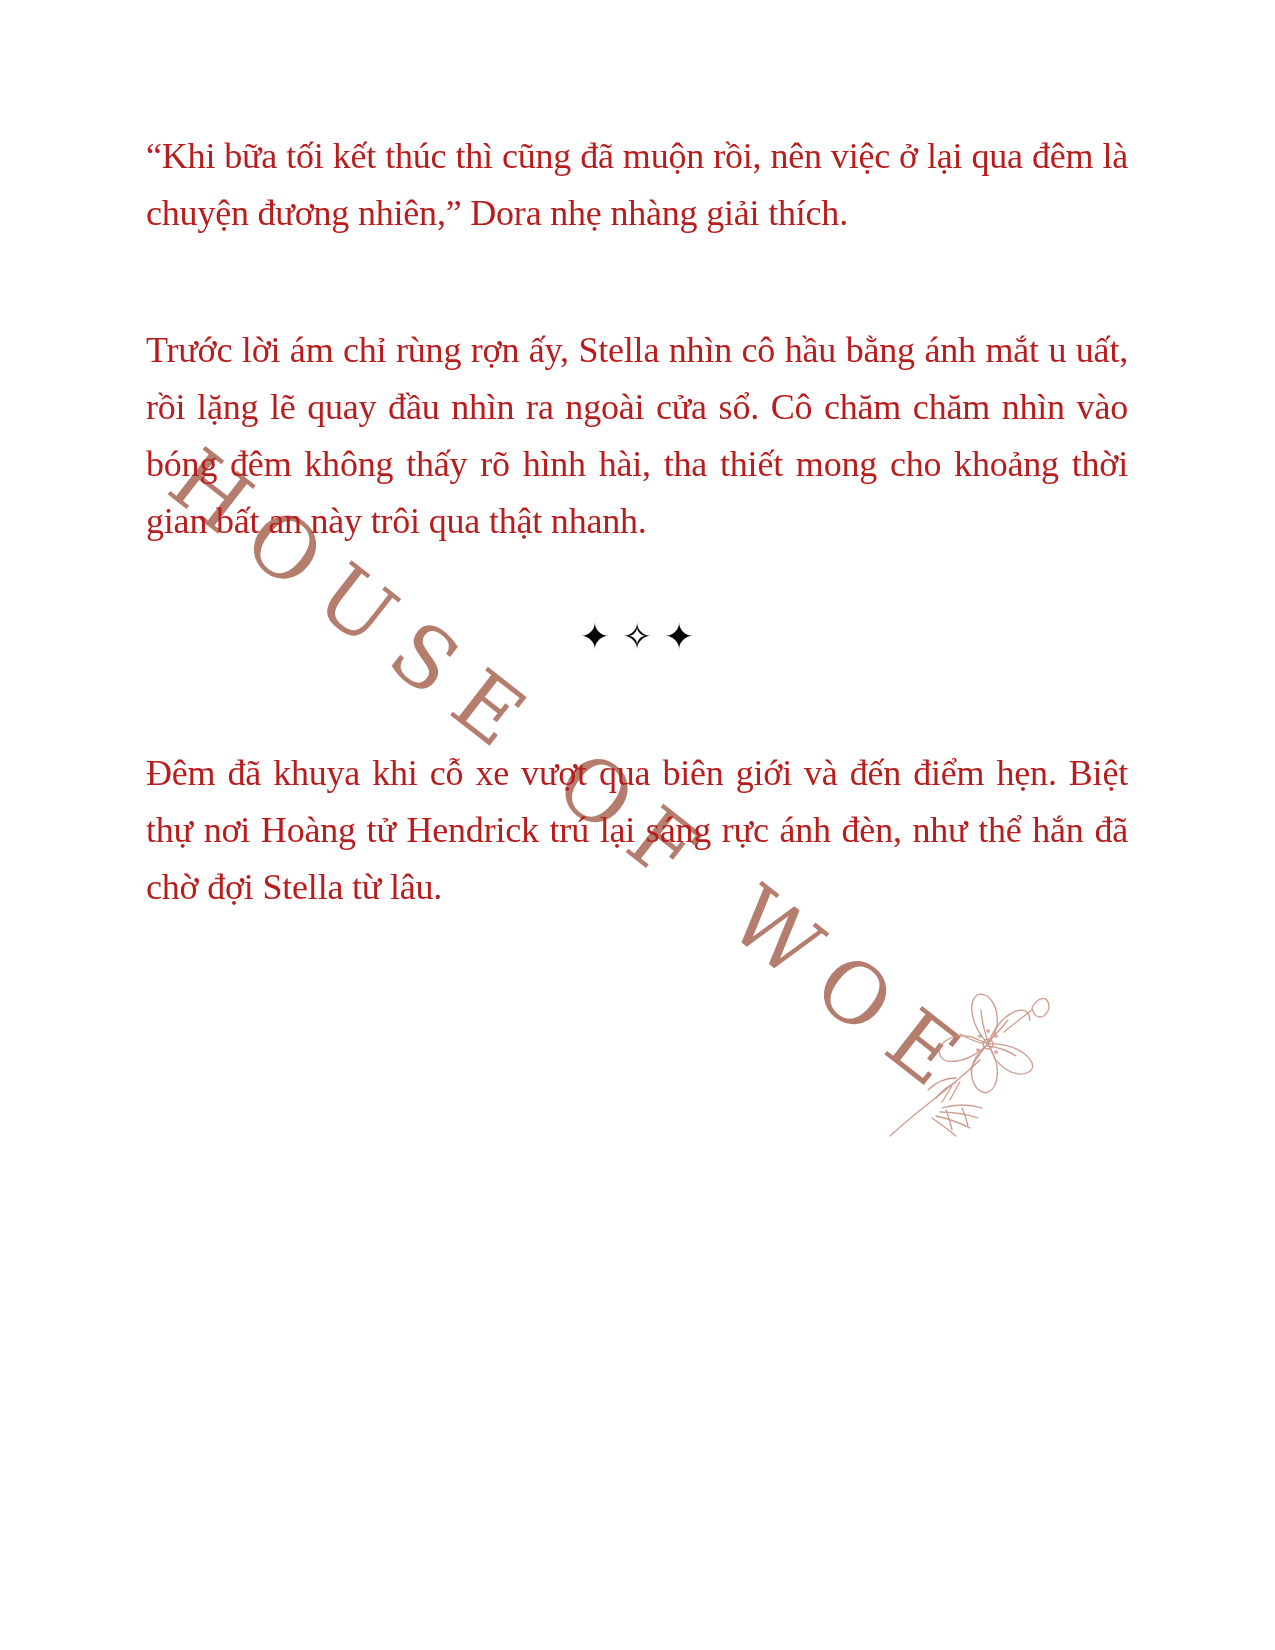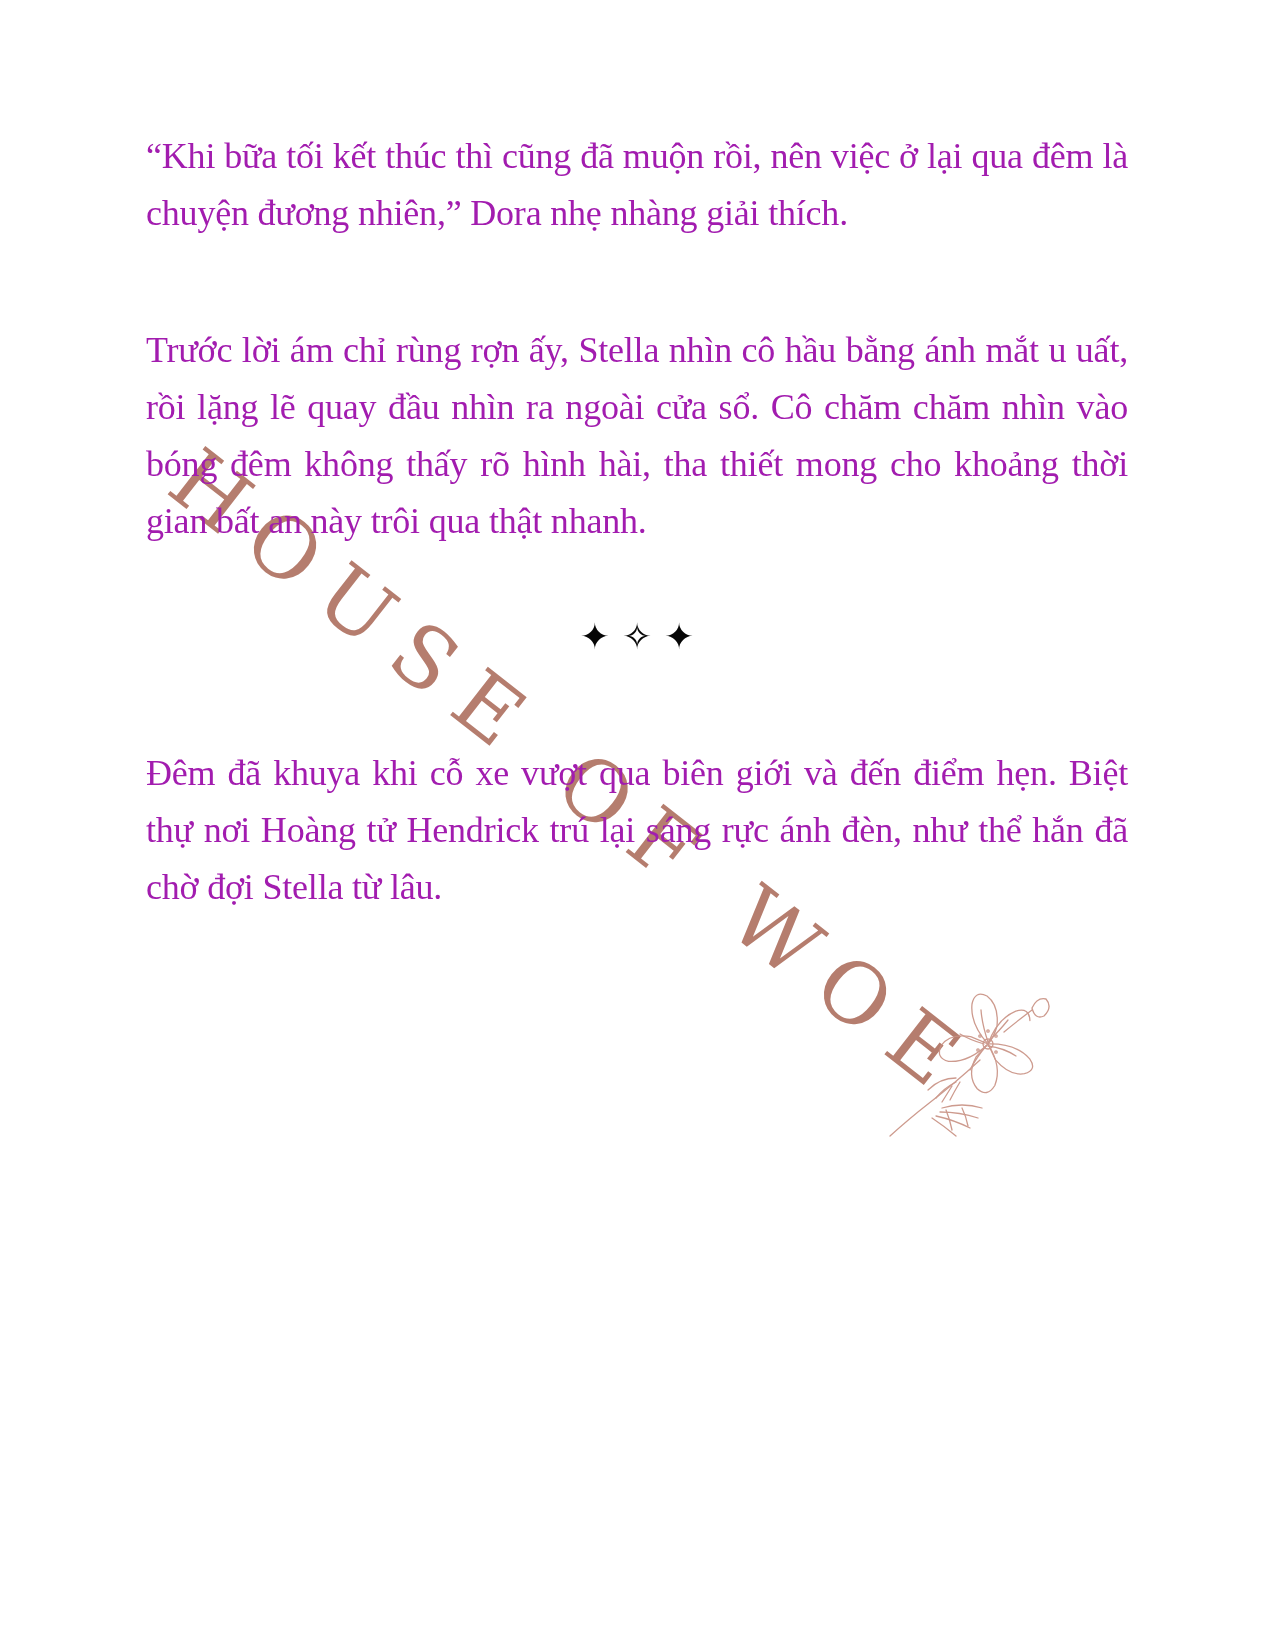--- a/index.html
+++ b/index.html
@@ -39,21 +39,21 @@
   }
   .content {
     position: relative;
     z-index: 1;
     padding: 128px 147px 0 146px;
   }
   .content p {
     margin: 0 0 80px 0;
     font-size: 36px;
     line-height: 57px;
-    color: #a21caf;
+    color: #b91c1c;
     text-align: justify;
     letter-spacing: -0.2px;
   }
   .content p.tight { margin-bottom: 66px; }
   .content p.divider {
     text-align: center;
     font-family: "DejaVu Sans", sans-serif;
     font-size: 36px;
     letter-spacing: 12px;
     color: #060606;

